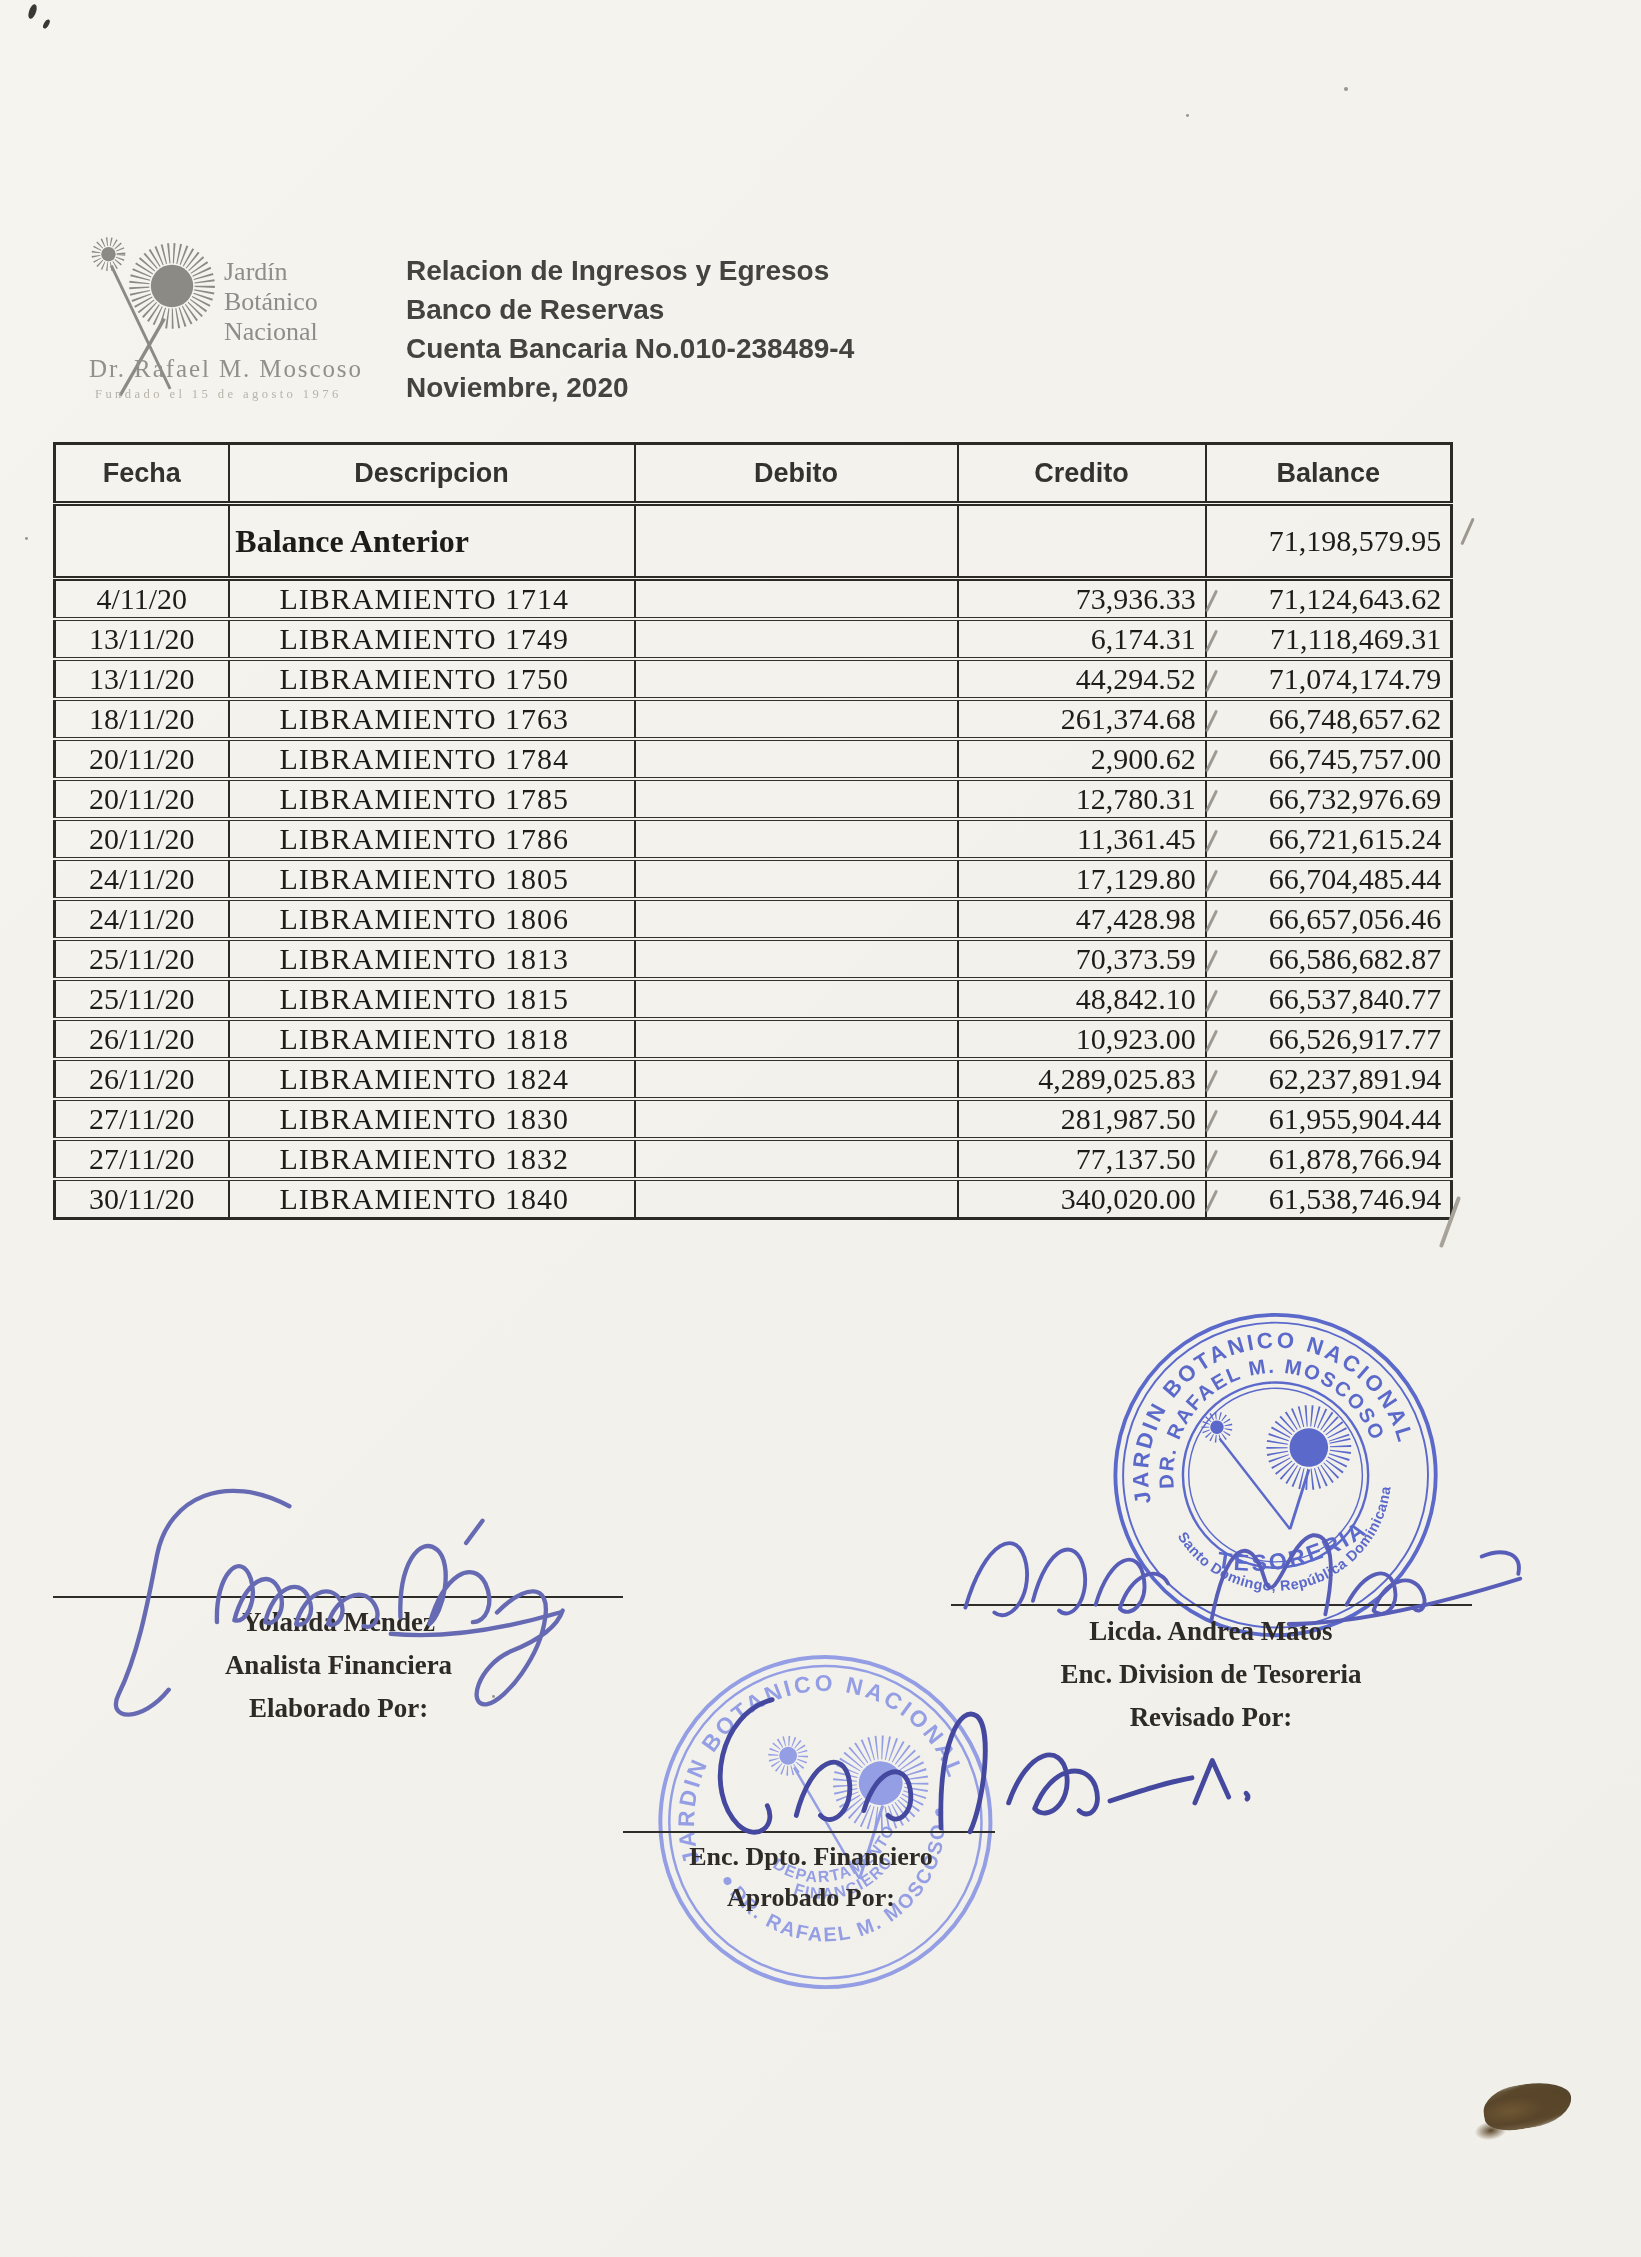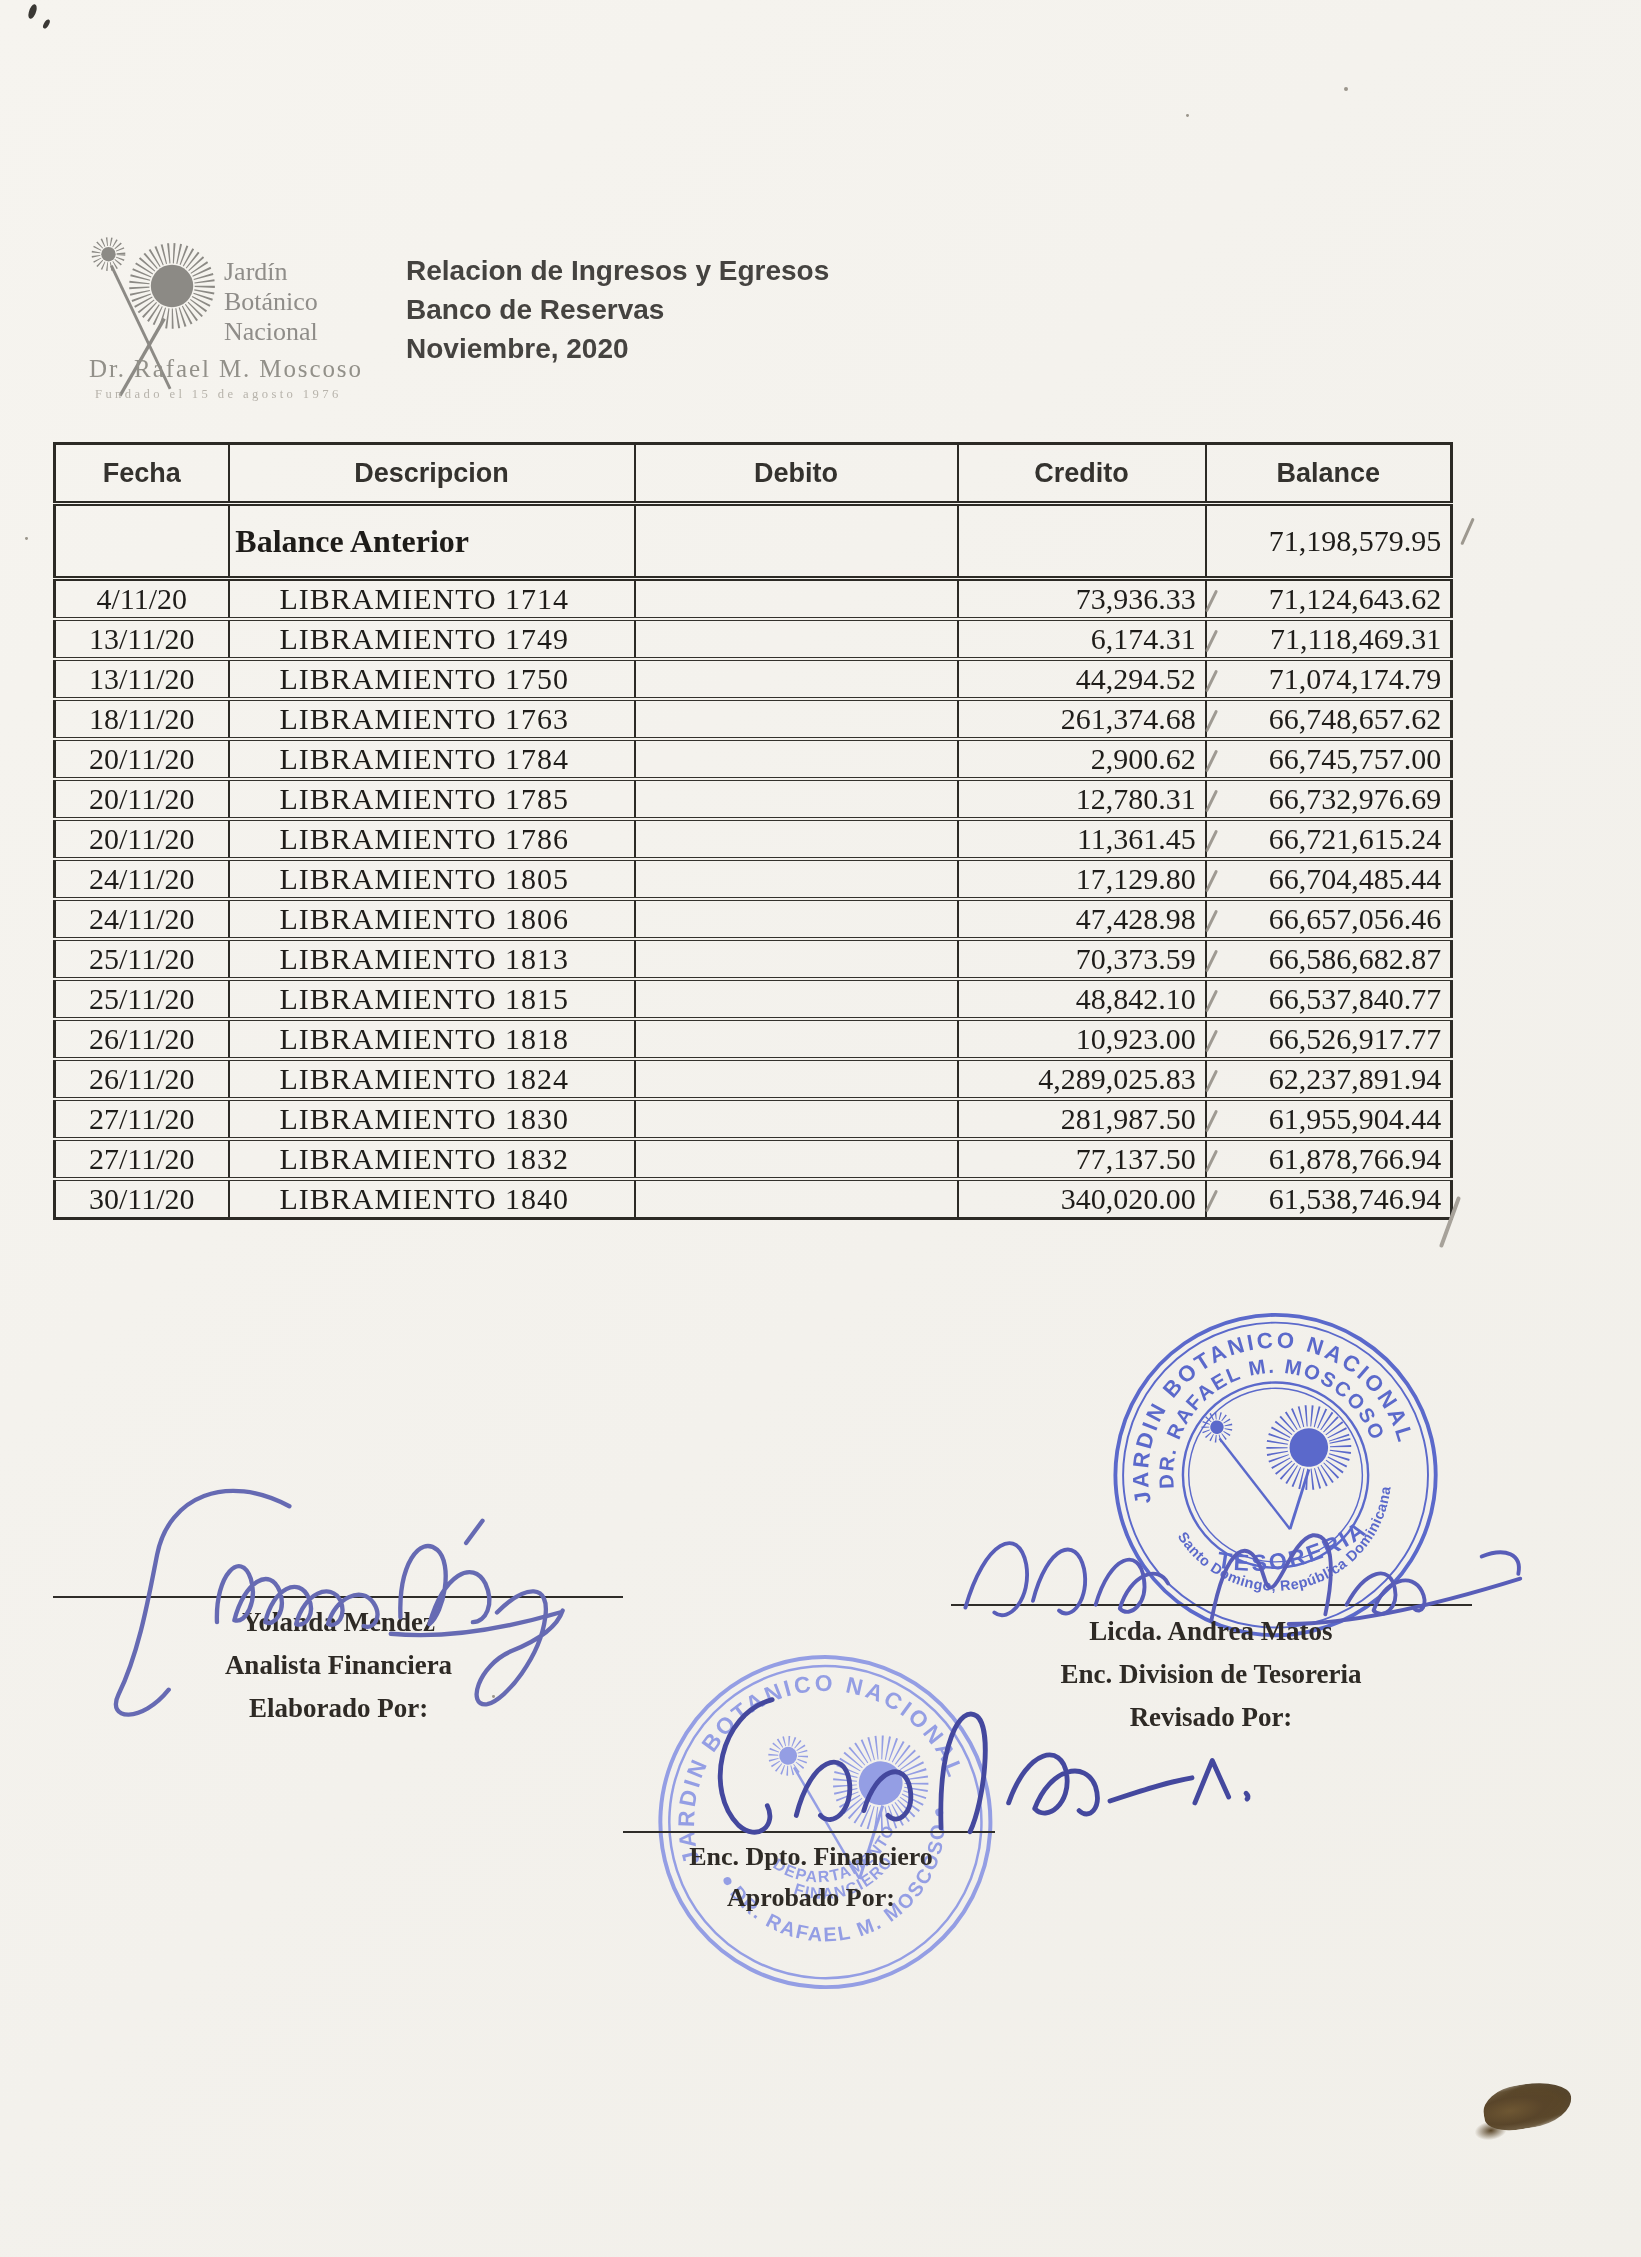--- a/index.html
+++ b/index.html
@@ -102,20 +102,21 @@
     <div>Jardín</div>
     <div>Botánico</div>
     <div>Nacional</div>
   </div>
   <div class="logo-director">Dr. Rafael M. Moscoso</div>
   <div class="logo-founded">Fundado el 15 de agosto 1976</div>
 
   <div class="title-block">
     <div>Relacion de Ingresos y Egresos</div>
     <div>Banco de Reservas</div>
+    <div>Cuenta Bancaria No.010-238489-4</div>
     <div>Noviembre, 2020</div>
   </div>
 
   <table class="ledger">
     <colgroup>
       <col style="width:174px">
         <col style="width:406px">
         <col style="width:323px">
         <col style="width:248px">
         <col style="width:246px">

